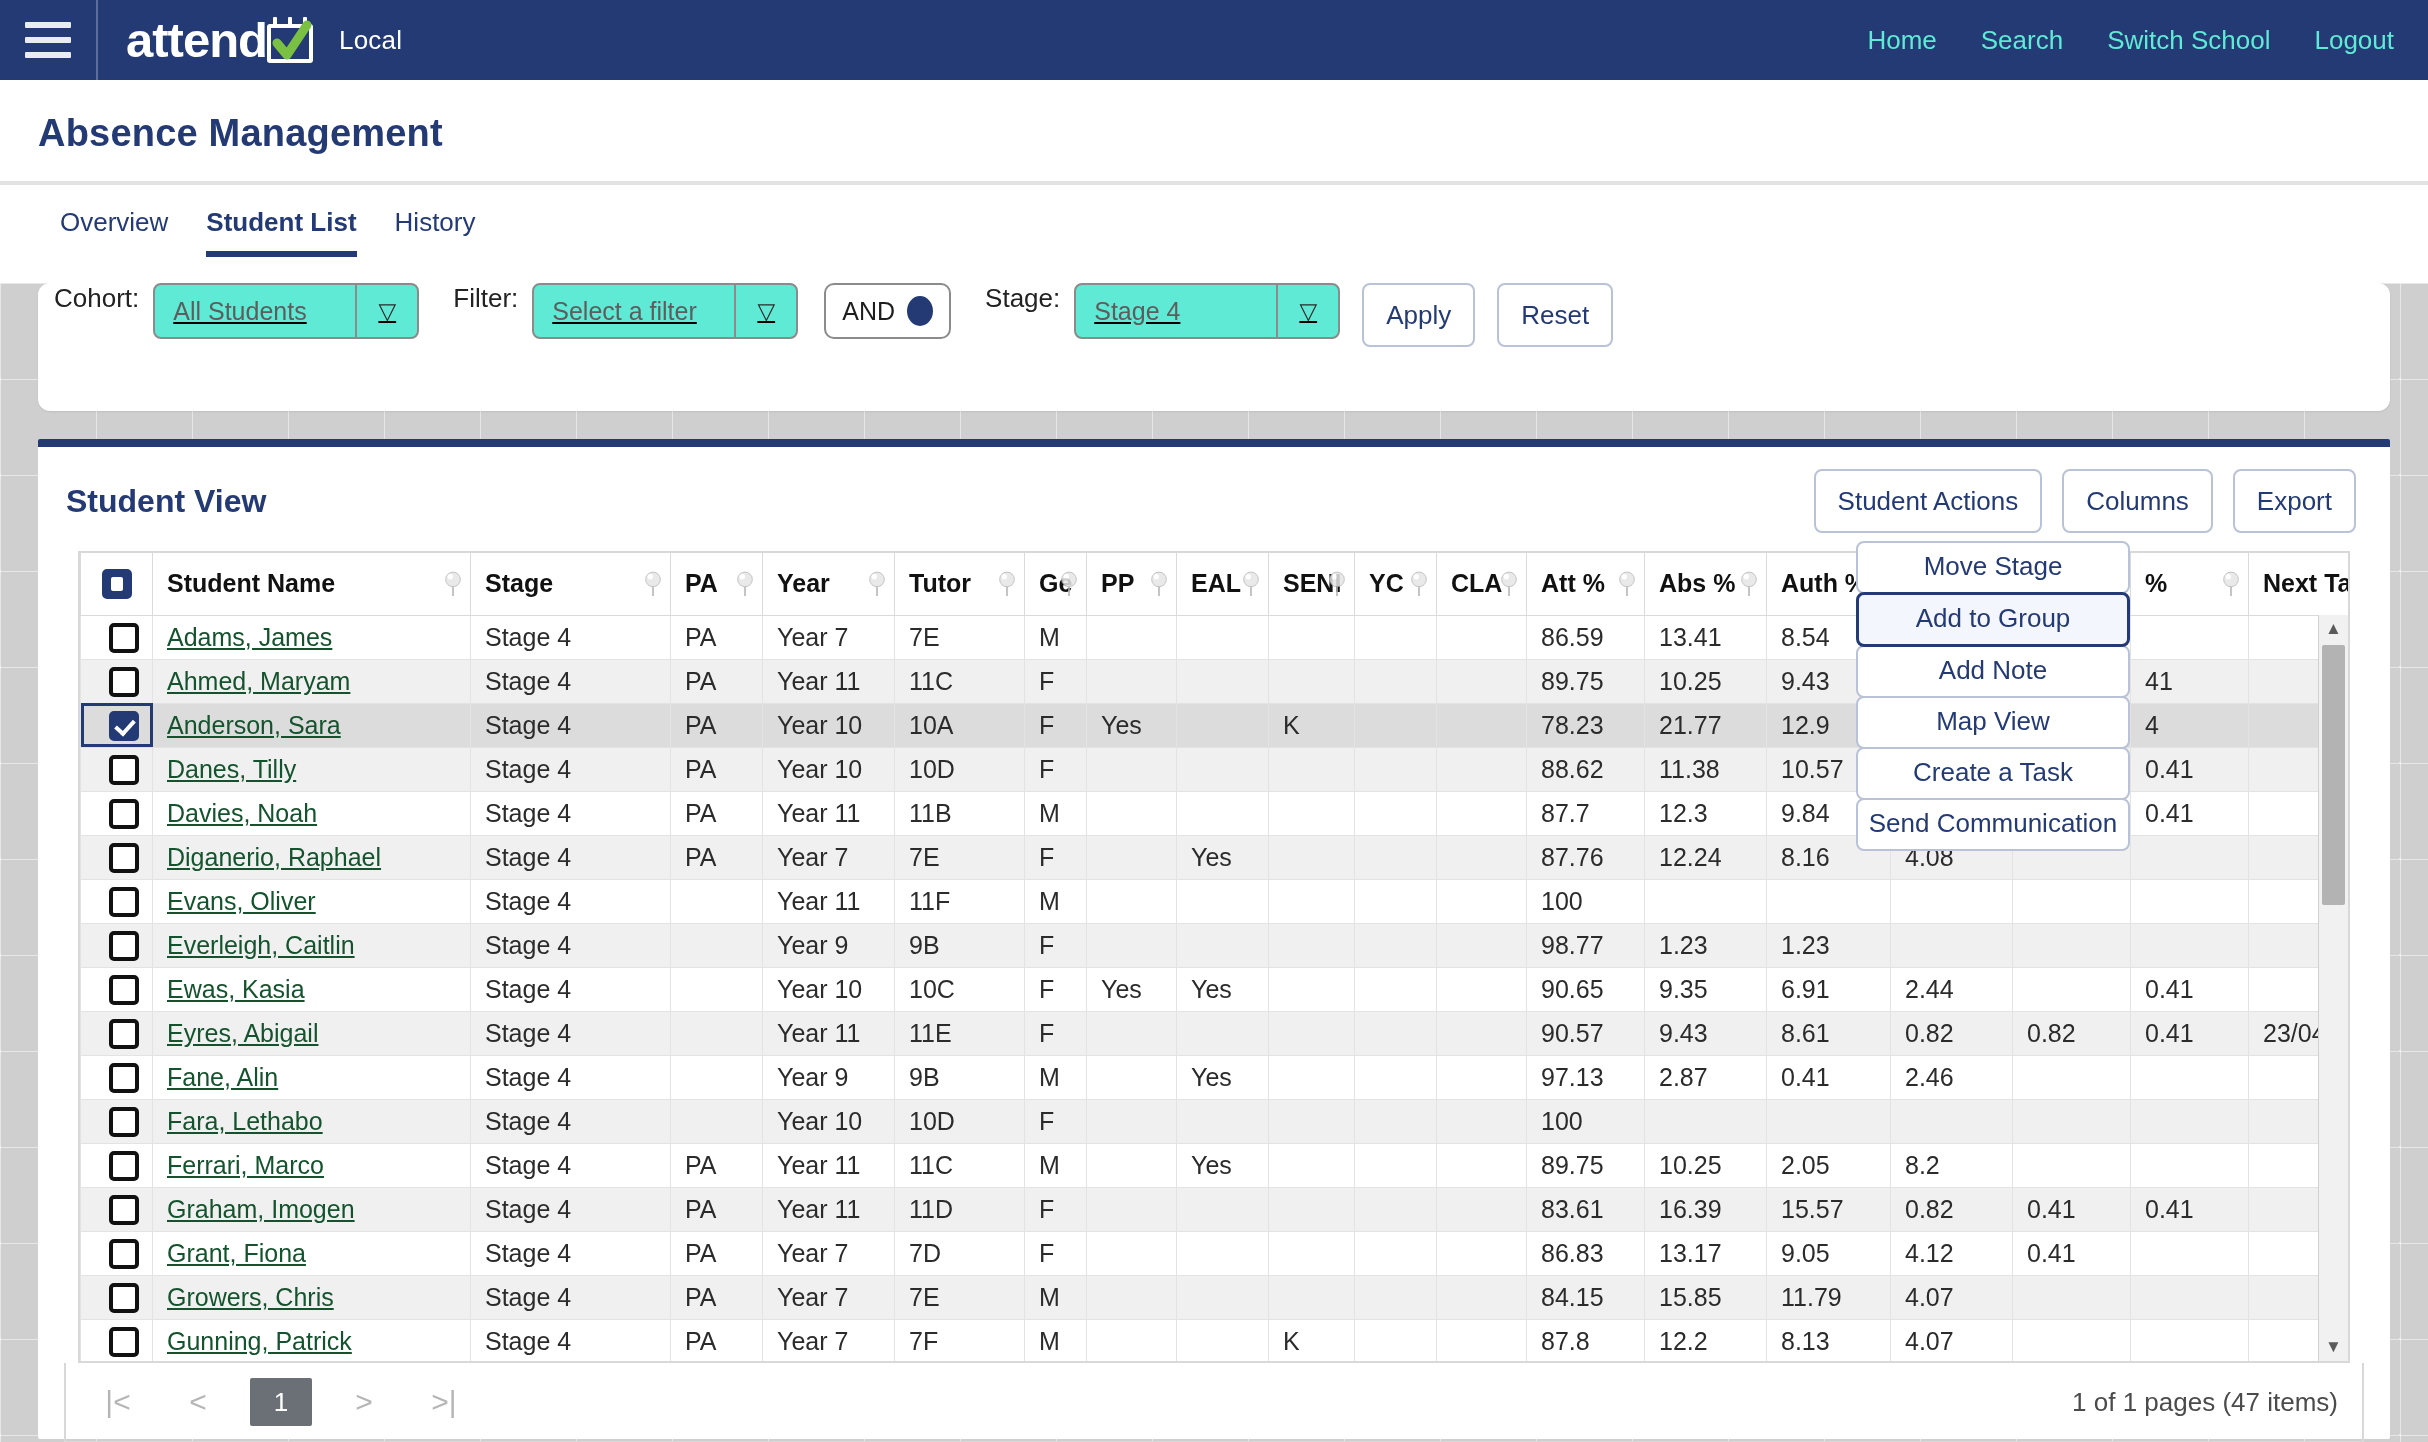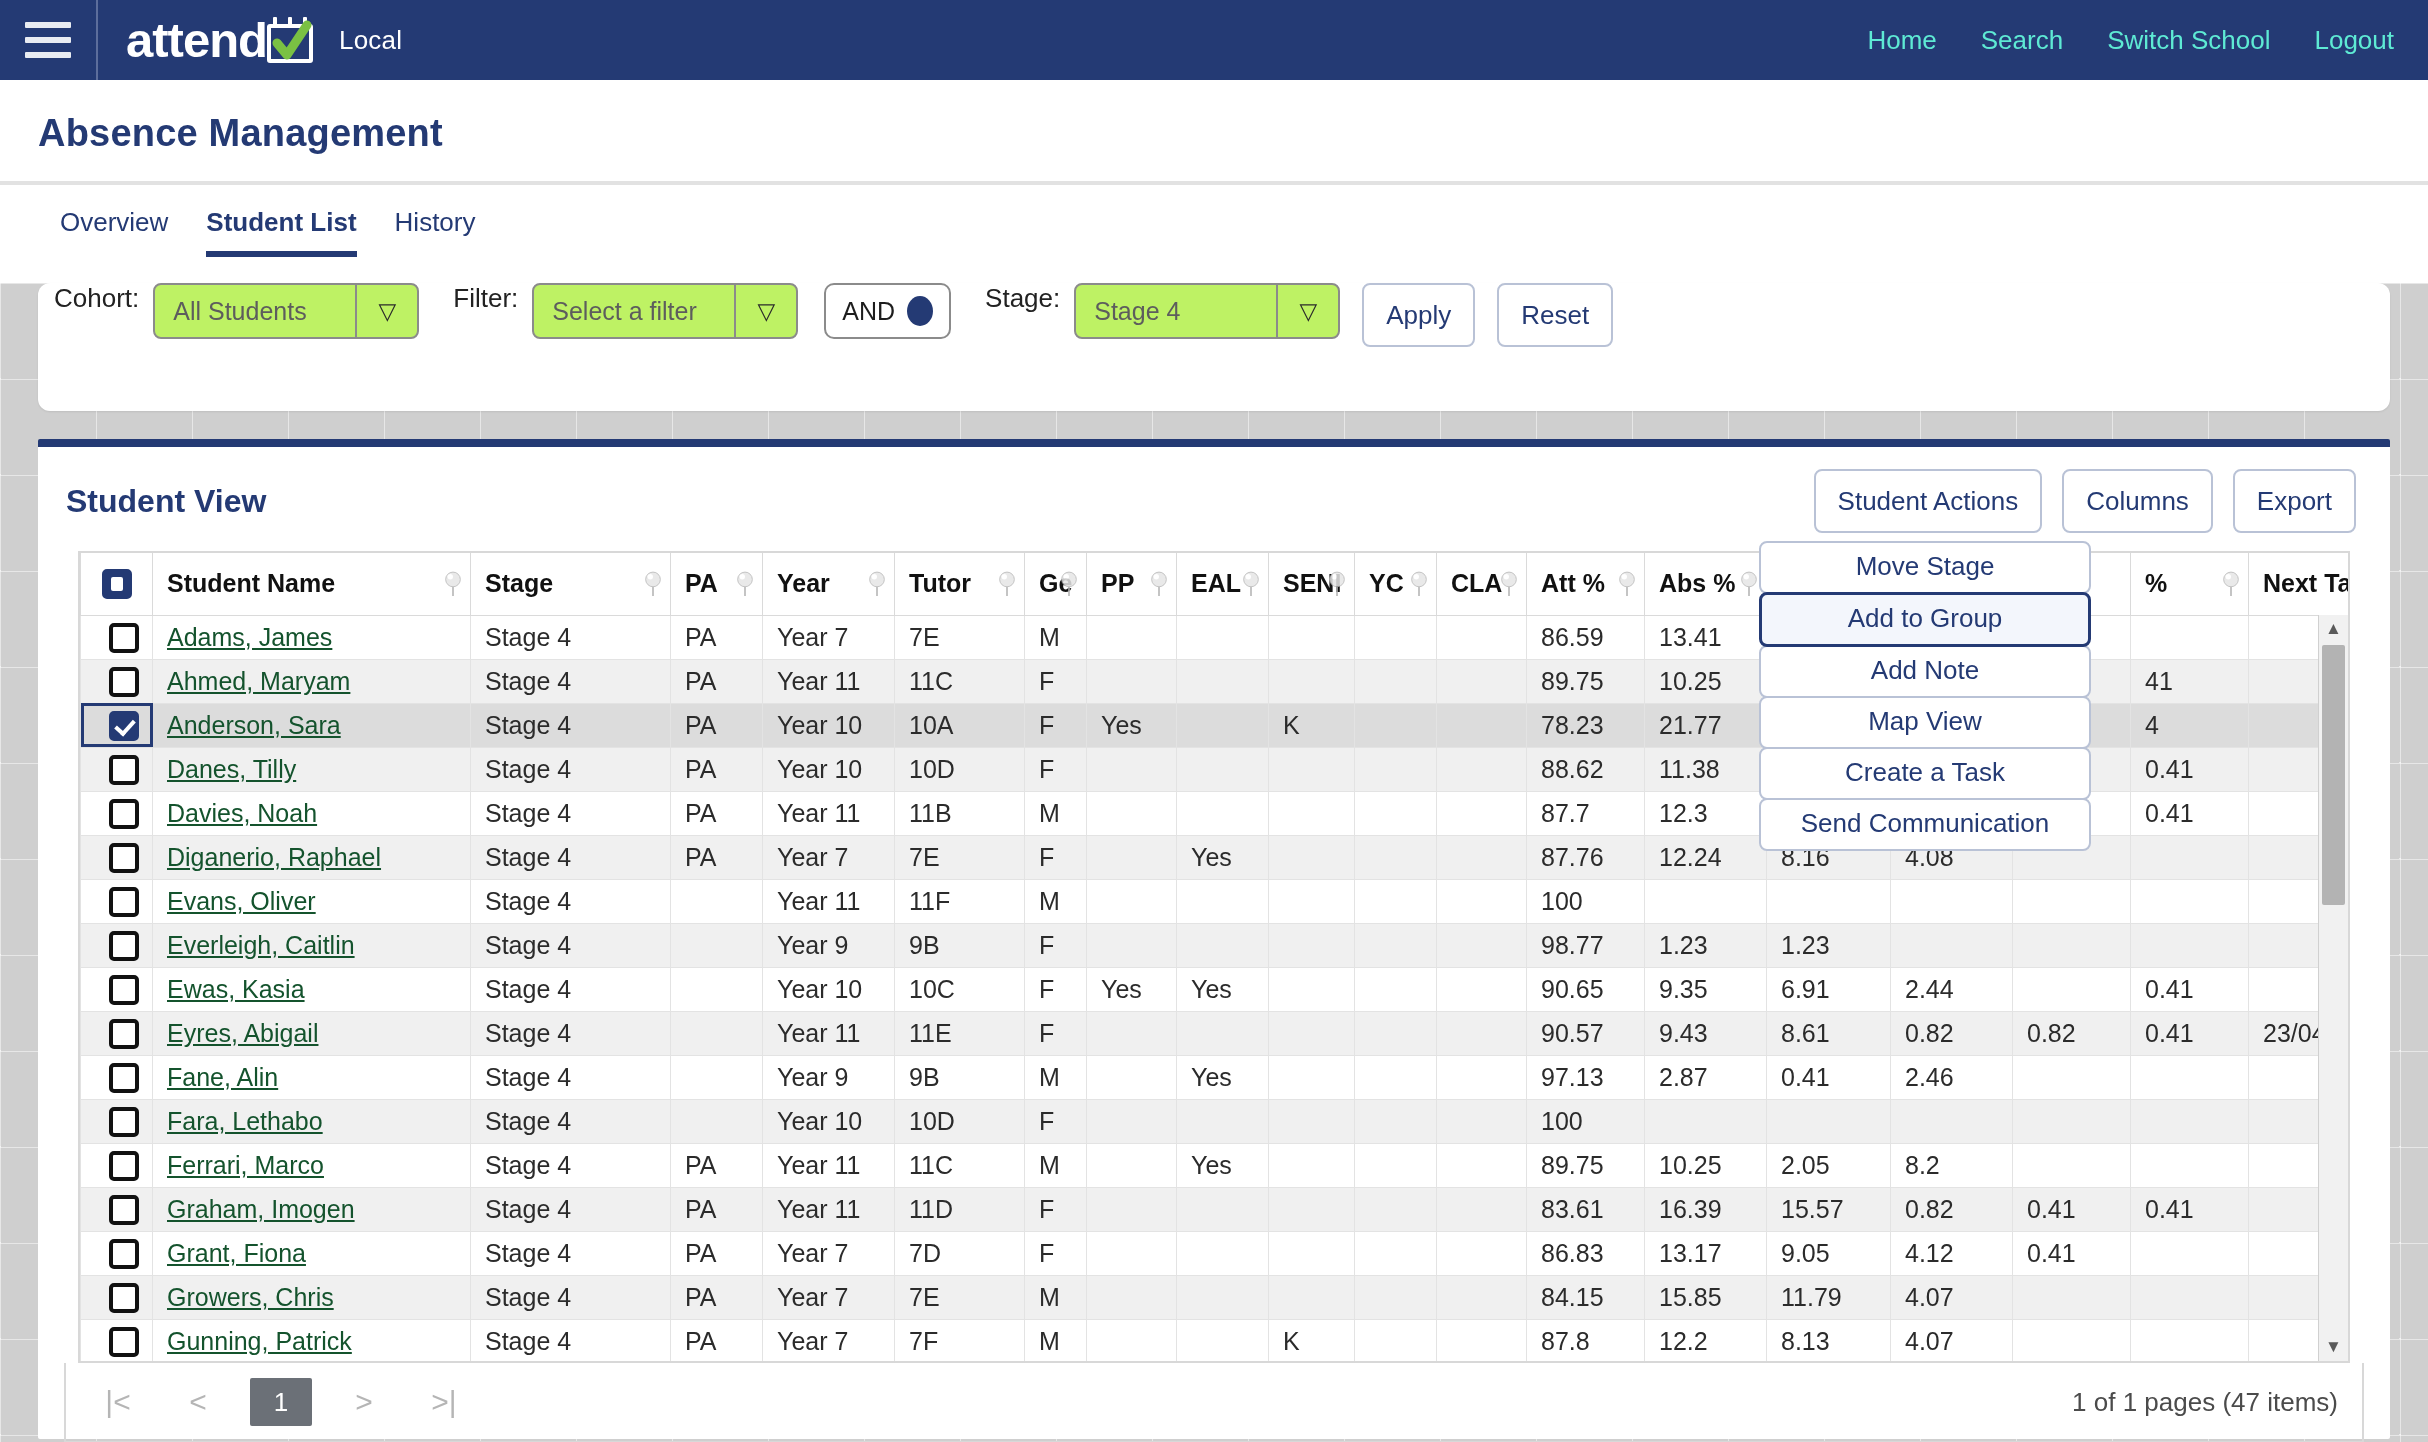--- a/index.html
+++ b/index.html
@@ -141,23 +141,24 @@
   .flabel {
     font-size: 26px; color: #222;
     margin-right: 14px;
   }
   .flabel.gap { margin-left: 34px; }
   .sel {
     display: flex;
     height: 56px;
     border: 2px solid #8b8b8b;
     border-radius: 8px;
-    background: #bef264;
+    background: #5eead4;
     overflow: hidden;
     cursor: pointer;
+    text-decoration: underline;
   }
   .sel .val {
     display: flex; align-items: center;
     padding: 0 18px;
     font-size: 25px; color: #5d5d5d;
     white-space: nowrap;
   }
   .sel .arrow {
     width: 62px;
     border-left: 2px solid #8b8b8b;
@@ -217,22 +218,22 @@
   .sv-title {
     font-size: 32px; font-weight: 700; color: #243a74;
   }
   .sv-actions { display: flex; gap: 20px; }
   .sv-actions .btn-outline { margin-left: 0; }
 
   
   .dropdown {
     position: absolute;
     top: 96px;
-    left: 1721px;
-    width: 332px;
+    left: 1818px;
+    width: 274px;
     z-index: 40;
     font-size: 26px;
   }
   .dd-item {
     background: #ffffff;
     border: 2px solid #b9c2d6;
     border-radius: 8px;
     color: #243a74;
     text-align: center;
     padding: 8px 0 10px;

